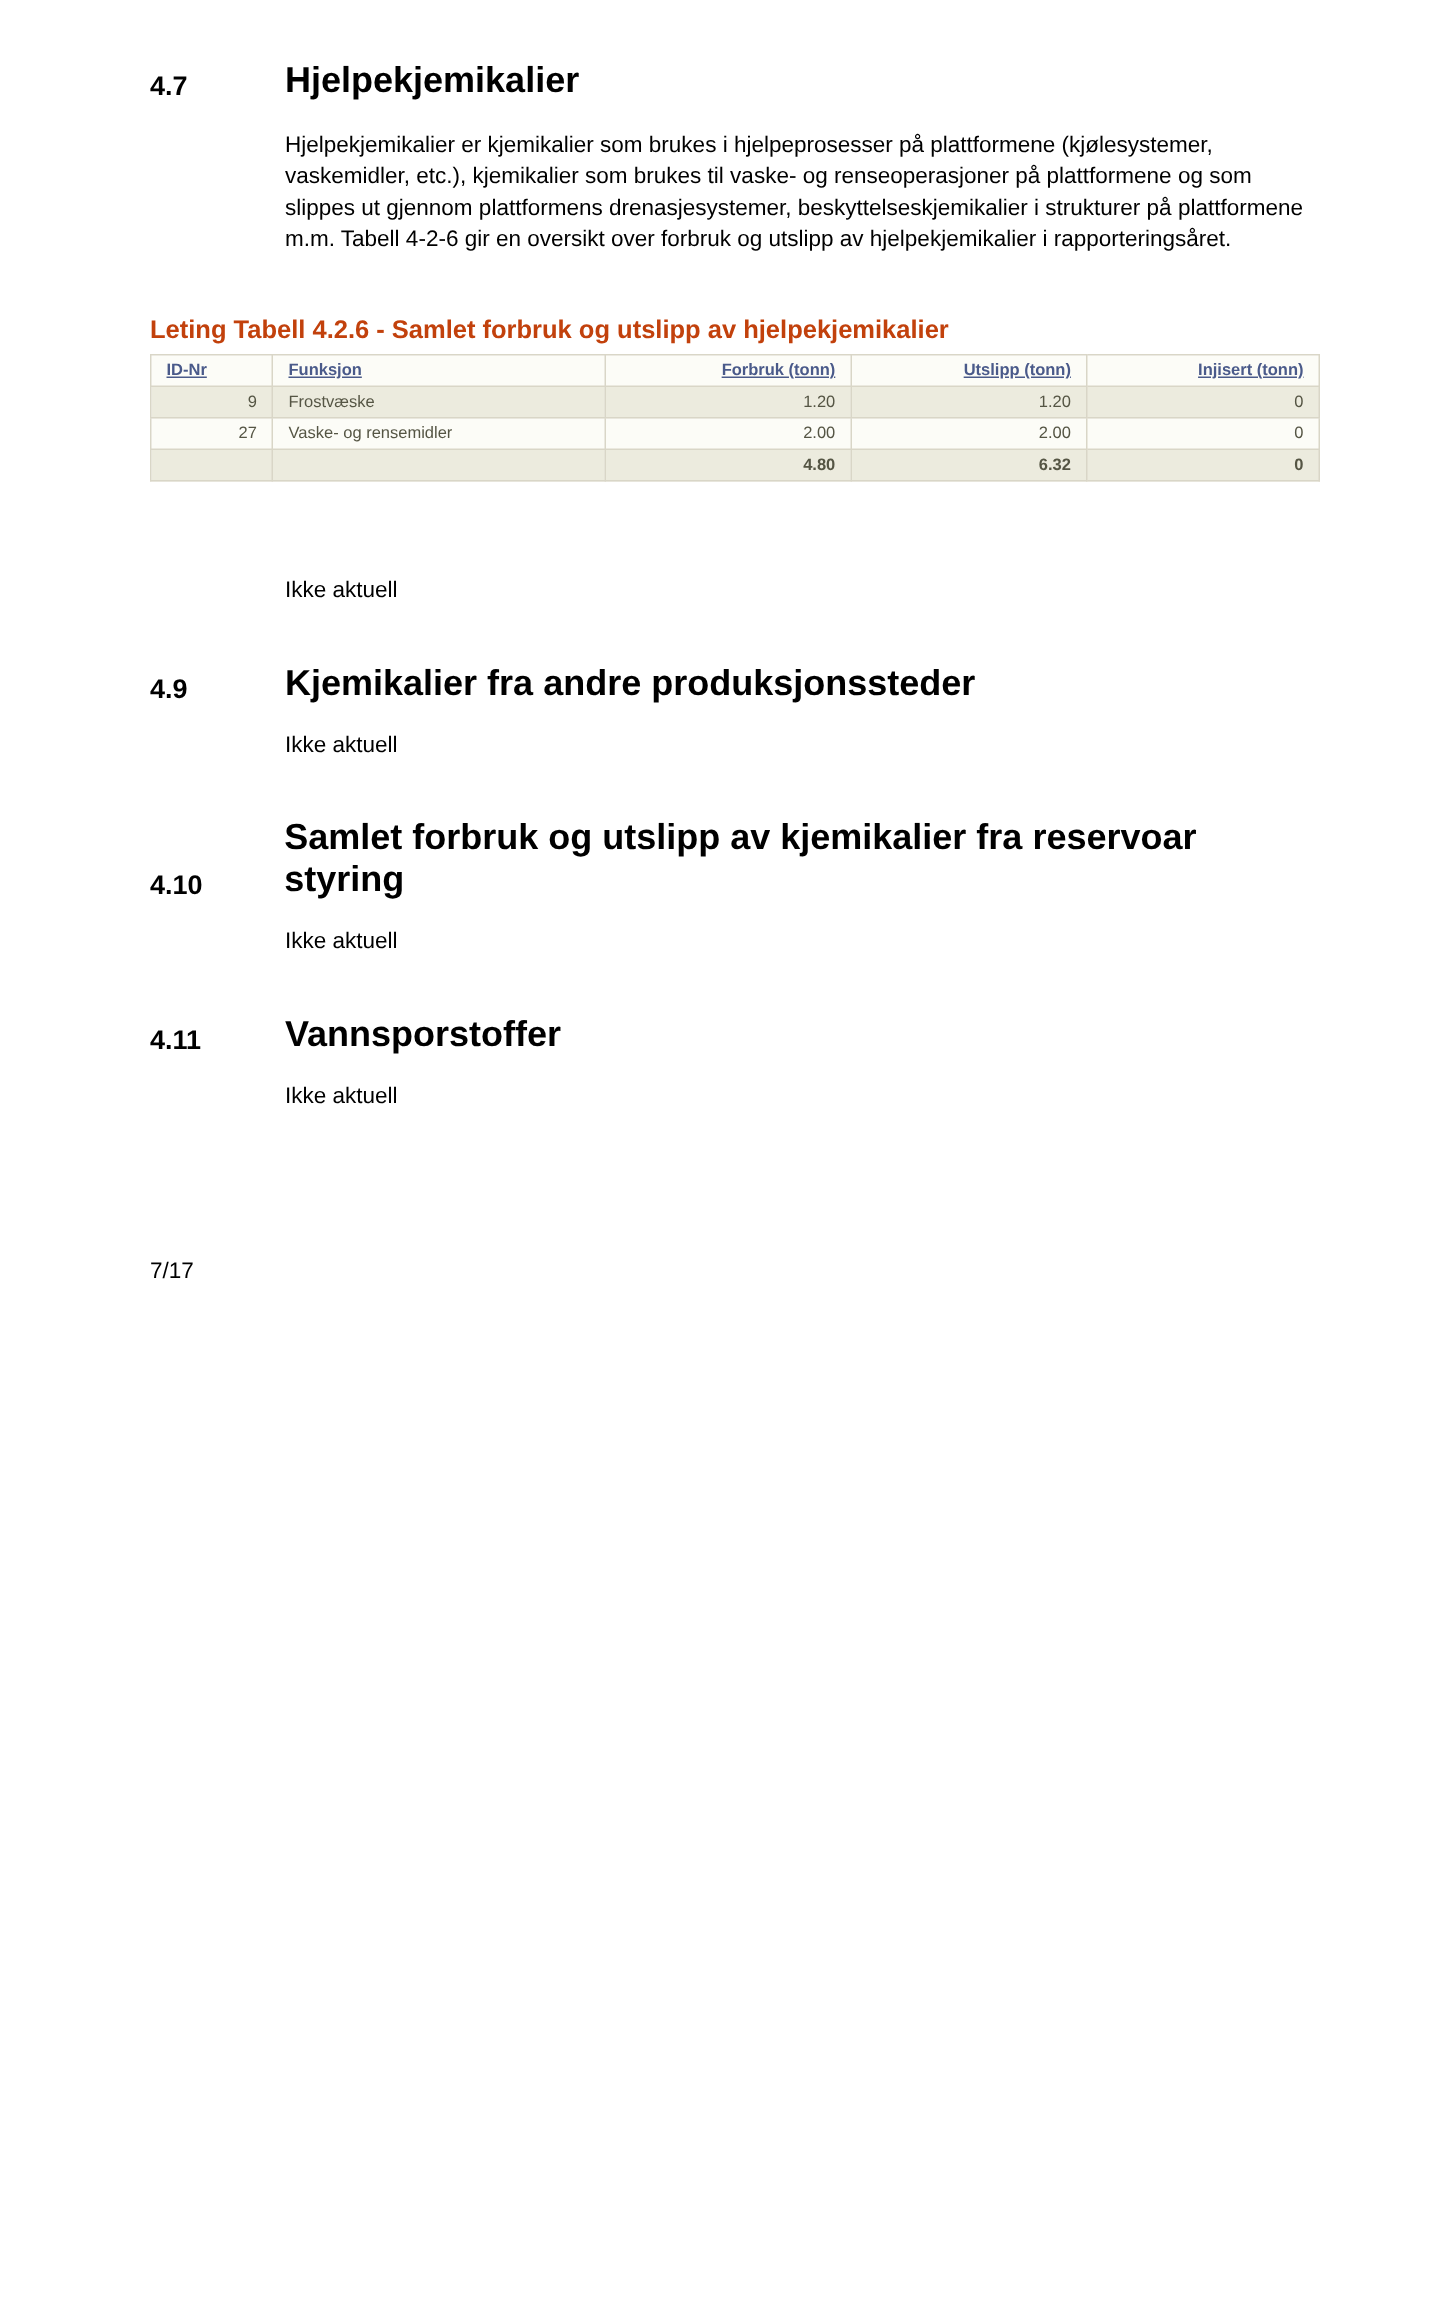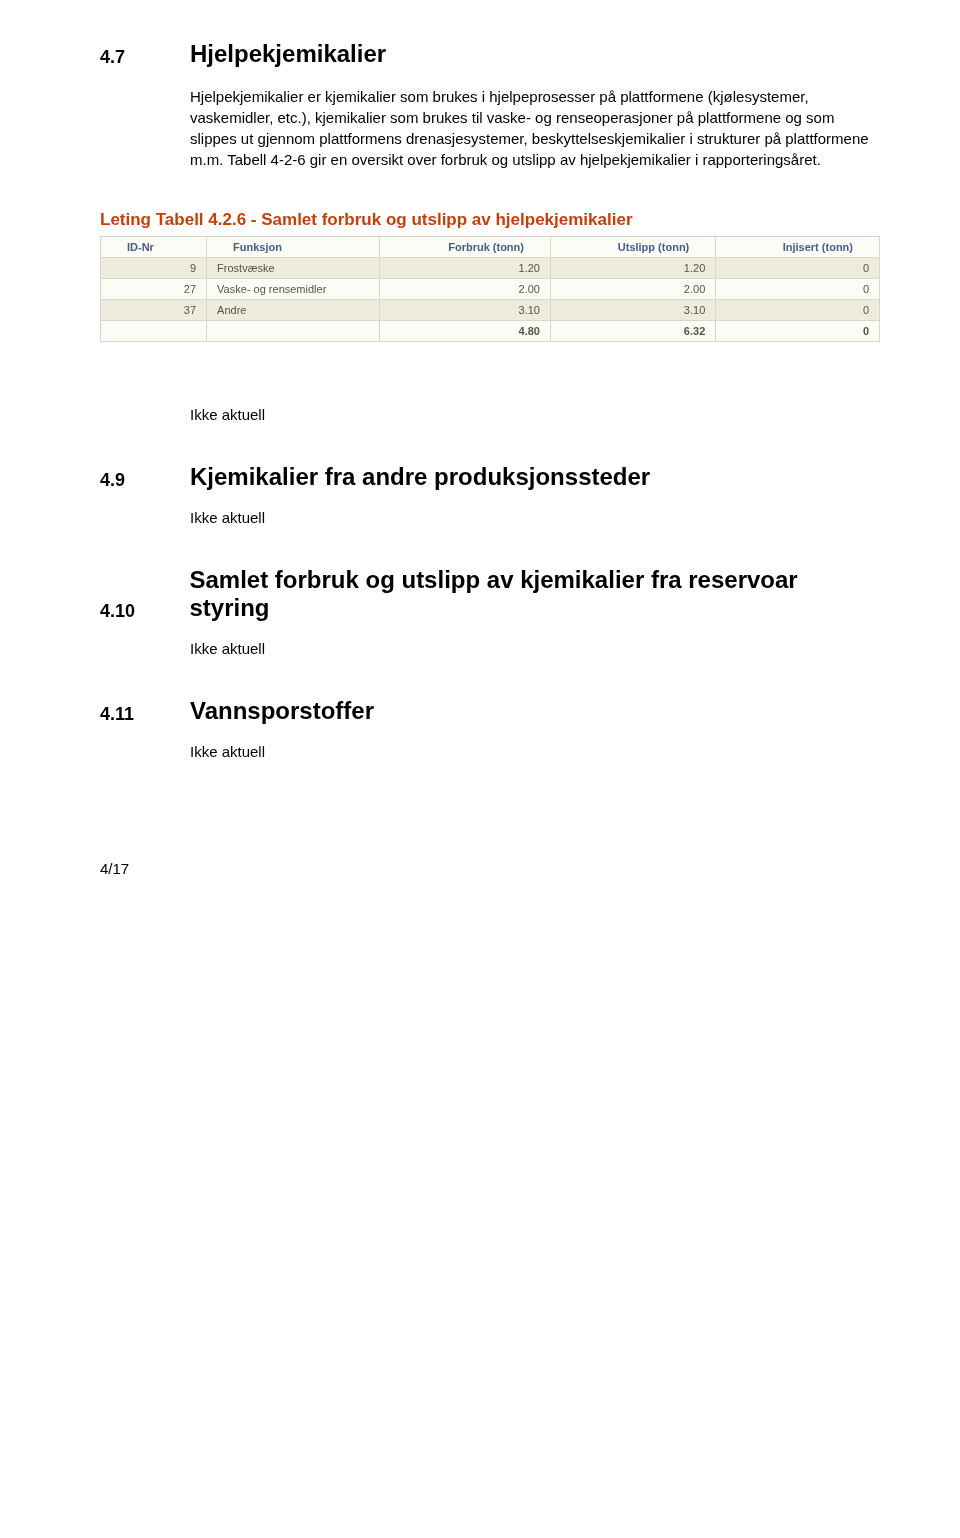--- a/index.html
+++ b/index.html
@@ -54,23 +54,24 @@
   table.datatbl {
     border-collapse: collapse;
     font-family: Verdana, Geneva, sans-serif;
     font-size: 11px;
     width: 100%;
   }
   table.datatbl th {
     text-align: left;
     color: #4a5a8a;
     font-weight: bold;
-    padding: 4px 26px;
+    padding: 4px 10px;
     border: 1px solid #d9d6c7;
     background: #fcfcf7;
+    text-decoration: underline;
   }
   table.datatbl th.num, table.datatbl td.num {
     text-align: right;
     margin-left: 20px;
   }
   table.datatbl tbody tr:nth-child(odd) td {
     background: #ecebde;
   }
   table.datatbl tbody tr:nth-child(even) td {
     background: #fcfcf7;
@@ -120,27 +121,20 @@
       <td class="num">1.20</td>
       <td class="num">0</td>
     </tr>
     <tr>
       <td class="num">27</td>
       <td>Vaske- og rensemidler</td>
       <td class="num">2.00</td>
       <td class="num">2.00</td>
       <td class="num">0</td>
     </tr>
-    <tr>
-      <td class="num">37</td>
-      <td>Andre</td>
-      <td class="num">3.10</td>
-      <td class="num">3.10</td>
-      <td class="num">0</td>
-    </tr>
     <tr class="total">
       <td></td>
       <td></td>
       <td class="num">4.80</td>
       <td class="num">6.32</td>
       <td class="num">0</td>
     </tr>
   </tbody>
 </table>
 
@@ -167,13 +161,13 @@
 </div>
 
 <div class="section">
   <div class="sec-row">
     <div class="sec-num">4.11</div>
     <div class="sec-title">Vannsporstoffer</div>
   </div>
   <p class="not-rel">Ikke aktuell</p>
 </div>
 
-<div class="pagenum">4/17</div>
+<div class="pagenum">7/17</div>
 
 </body></html>

